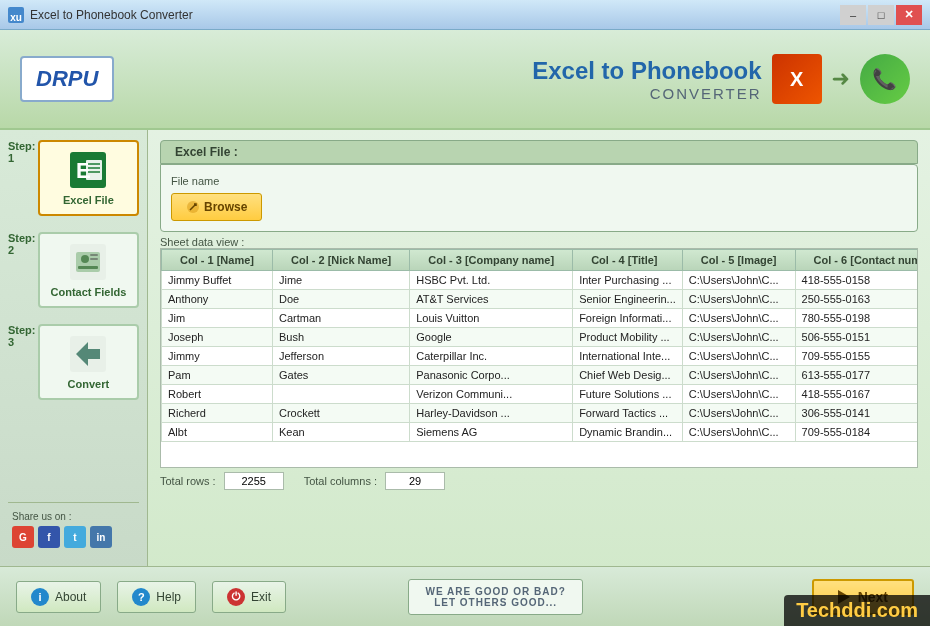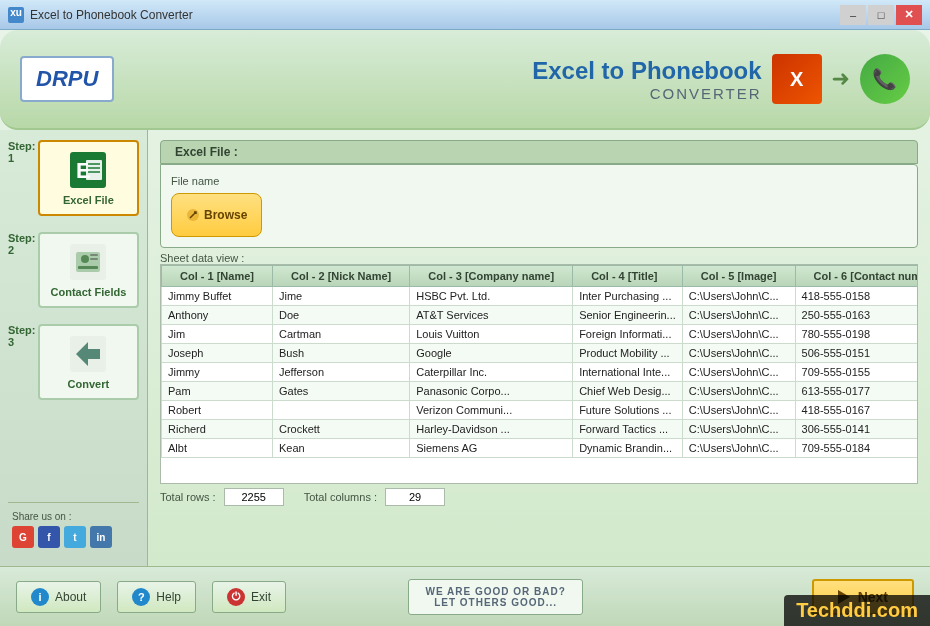--- a/index.html
+++ b/index.html
@@ -25,21 +25,21 @@
     }
     #titlebar-left {
       display: flex;
       align-items: center;
       gap: 6px;
     }
     #titlebar-icon {
       width: 16px; height: 16px;
       background: #4488cc;
       border-radius: 2px;
-      display: flex; align-items: flex-start; justify-content: center;
+      display: flex; align-items: flex-end; justify-content: center;
       color: white; font-size: 10px; font-weight: bold;
     }
     #titlebar-title {
       font-size: 12px;
       color: #333;
     }
     #titlebar-controls {
       display: flex;
       gap: 2px;
     }
@@ -63,21 +63,20 @@
     }
 
     
     #header {
       background: linear-gradient(to bottom, #d8ecd8, #b8d8a8);
       height: 100px;
       display: flex;
       align-items: center;
       padding: 0 20px;
       border-bottom: 2px solid #a0c890;
-      border-radius: 18px;
     }
     #logo-box {
       background: white;
       border: 2px solid #88aacc;
       border-radius: 4px;
       padding: 8px 14px;
       display: flex; align-items: center; justify-content: center;
     }
     #logo-text {
       font-size: 22px;
@@ -253,30 +252,30 @@
       height: 28px;
       border: 1px solid #aabbaa;
       background: white;
       padding: 0 8px;
       font-size: 11px;
       color: #333;
     }
     #browse-btn {
       background: linear-gradient(to bottom, #ffe080, #ffcc40);
       border: 1px solid #cc9900;
-      border-radius: 8px;
+      border-radius: 3px;
       padding: 4px 14px;
       cursor: pointer;
       font-size: 12px;
       font-weight: bold;
       color: #664400;
       display: flex;
       align-items: center;
       gap: 4px;
-      height: 44px;
+      height: 28px;
     }
 
     
     #sheet-data-label {
       font-size: 11px;
       color: #445544;
       margin-top: 4px;
     }
     #table-container {
       border: 1px solid #aabbaa;

